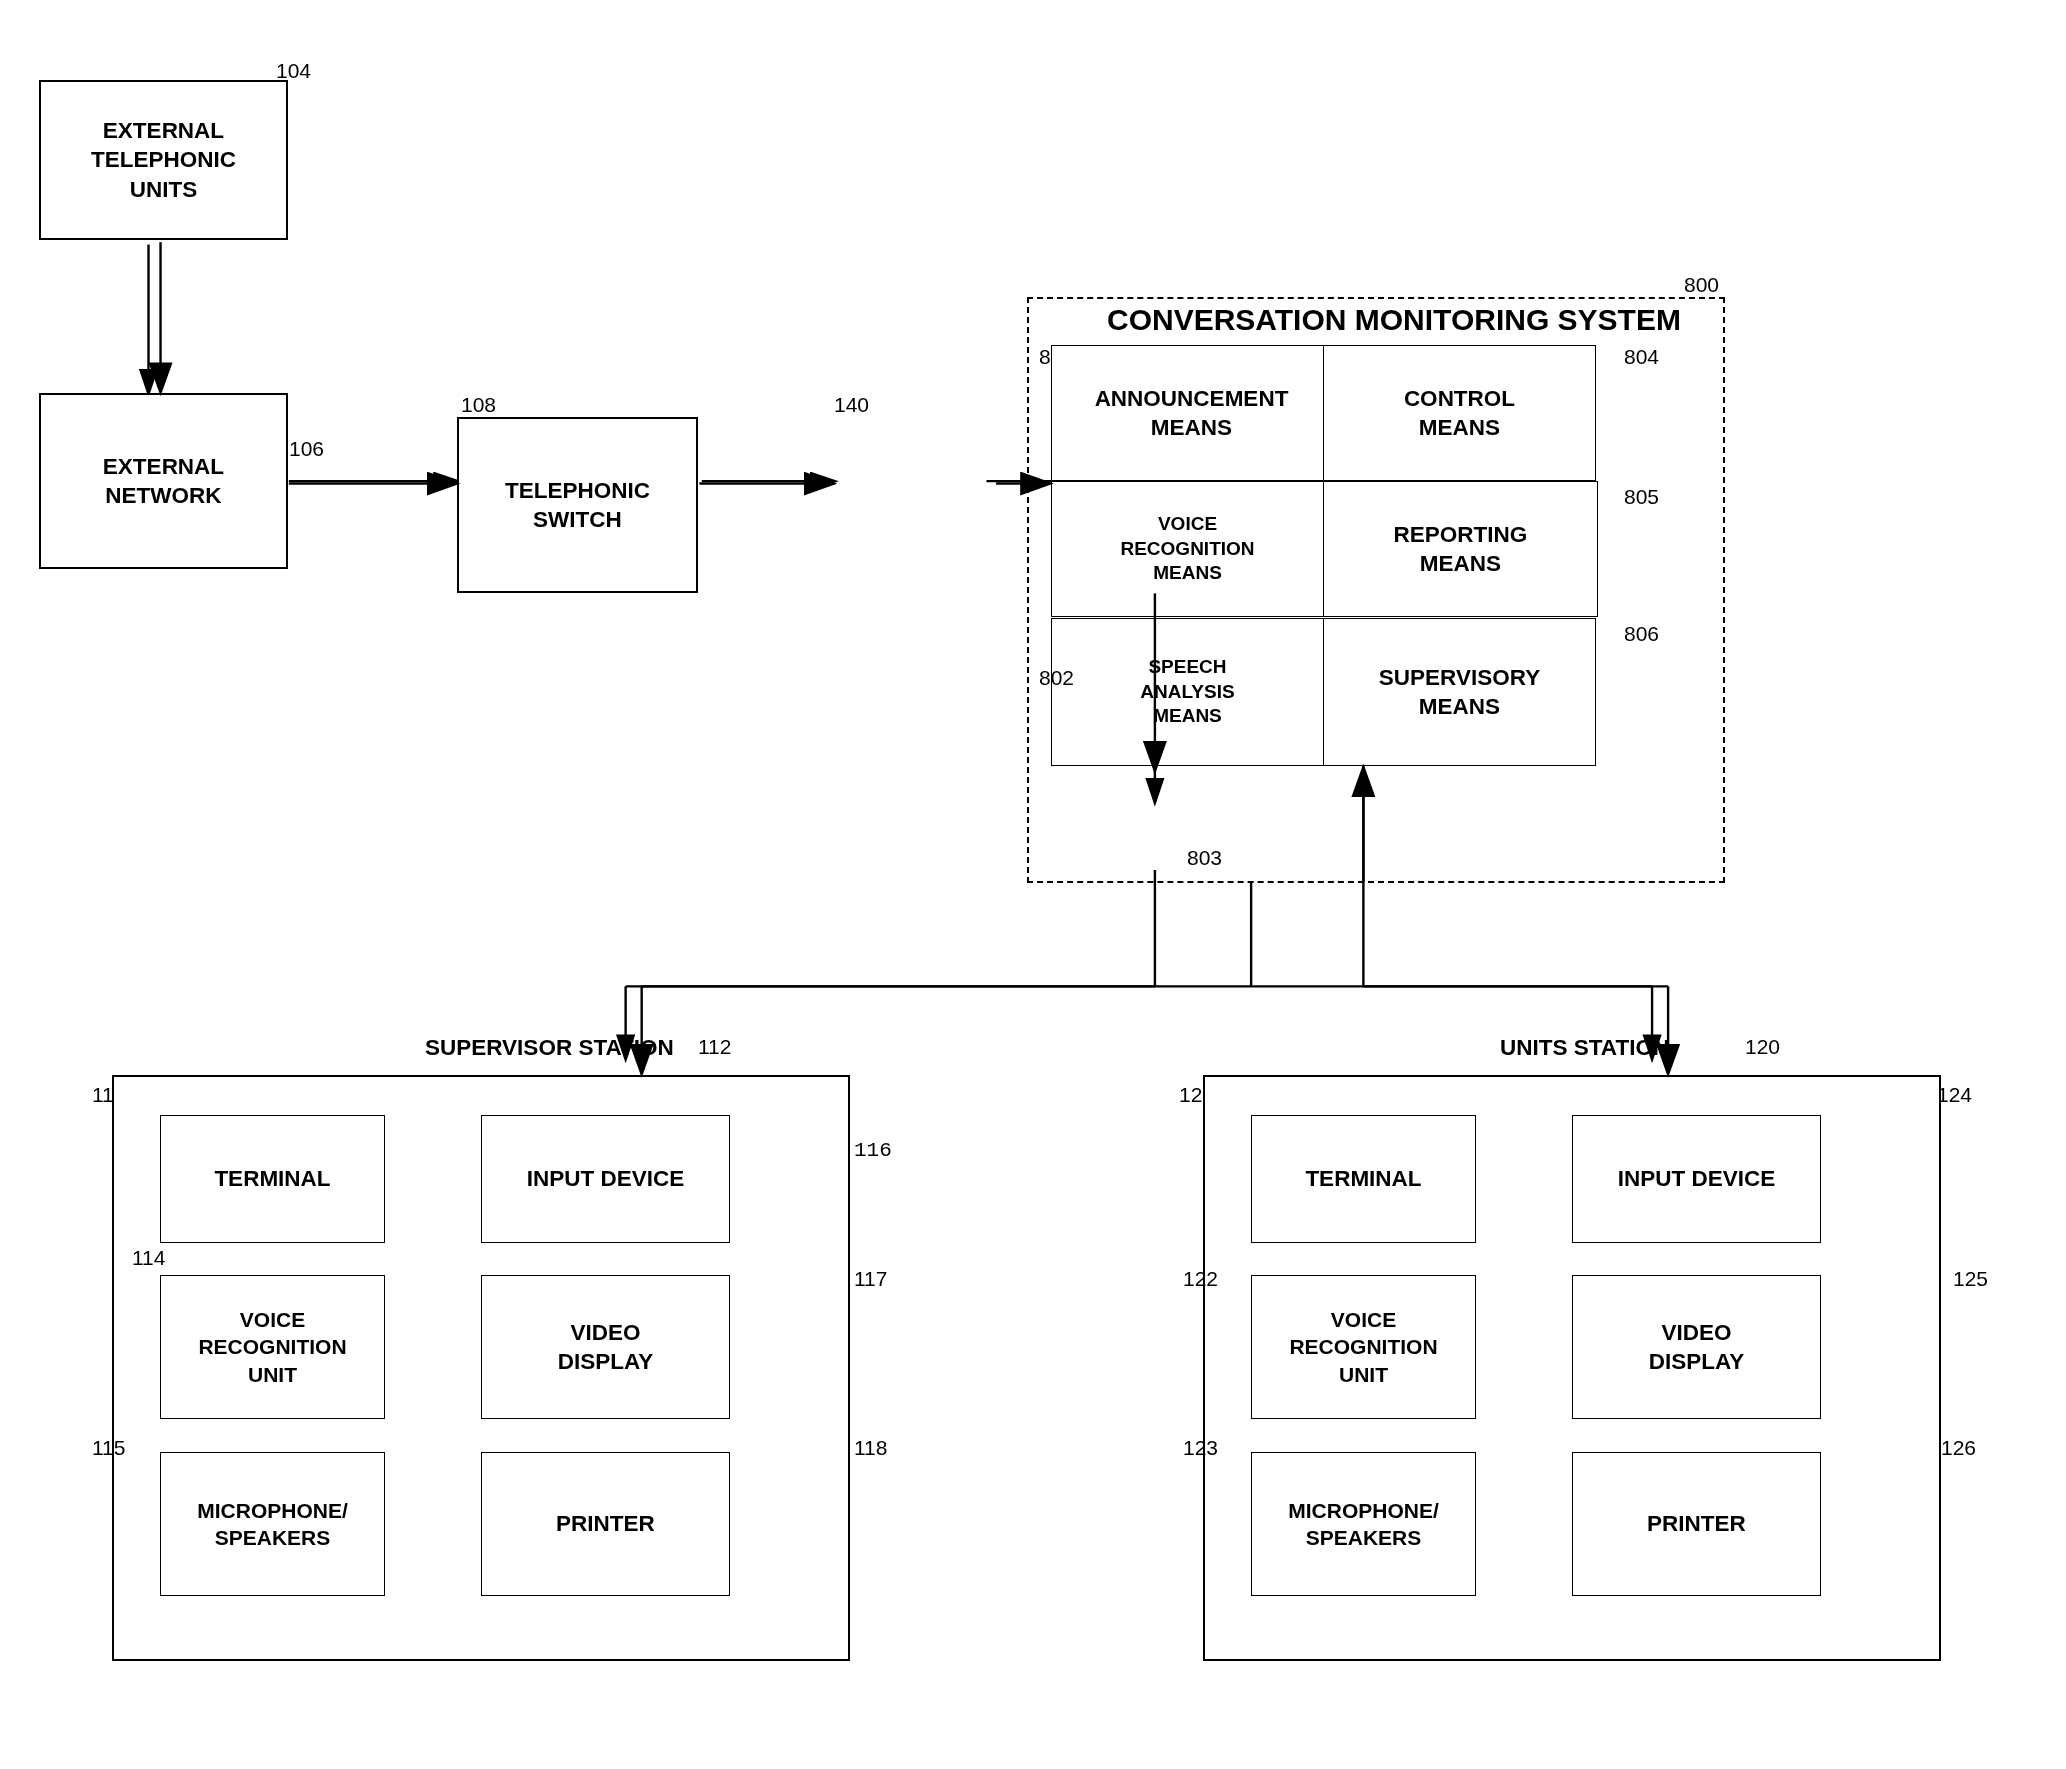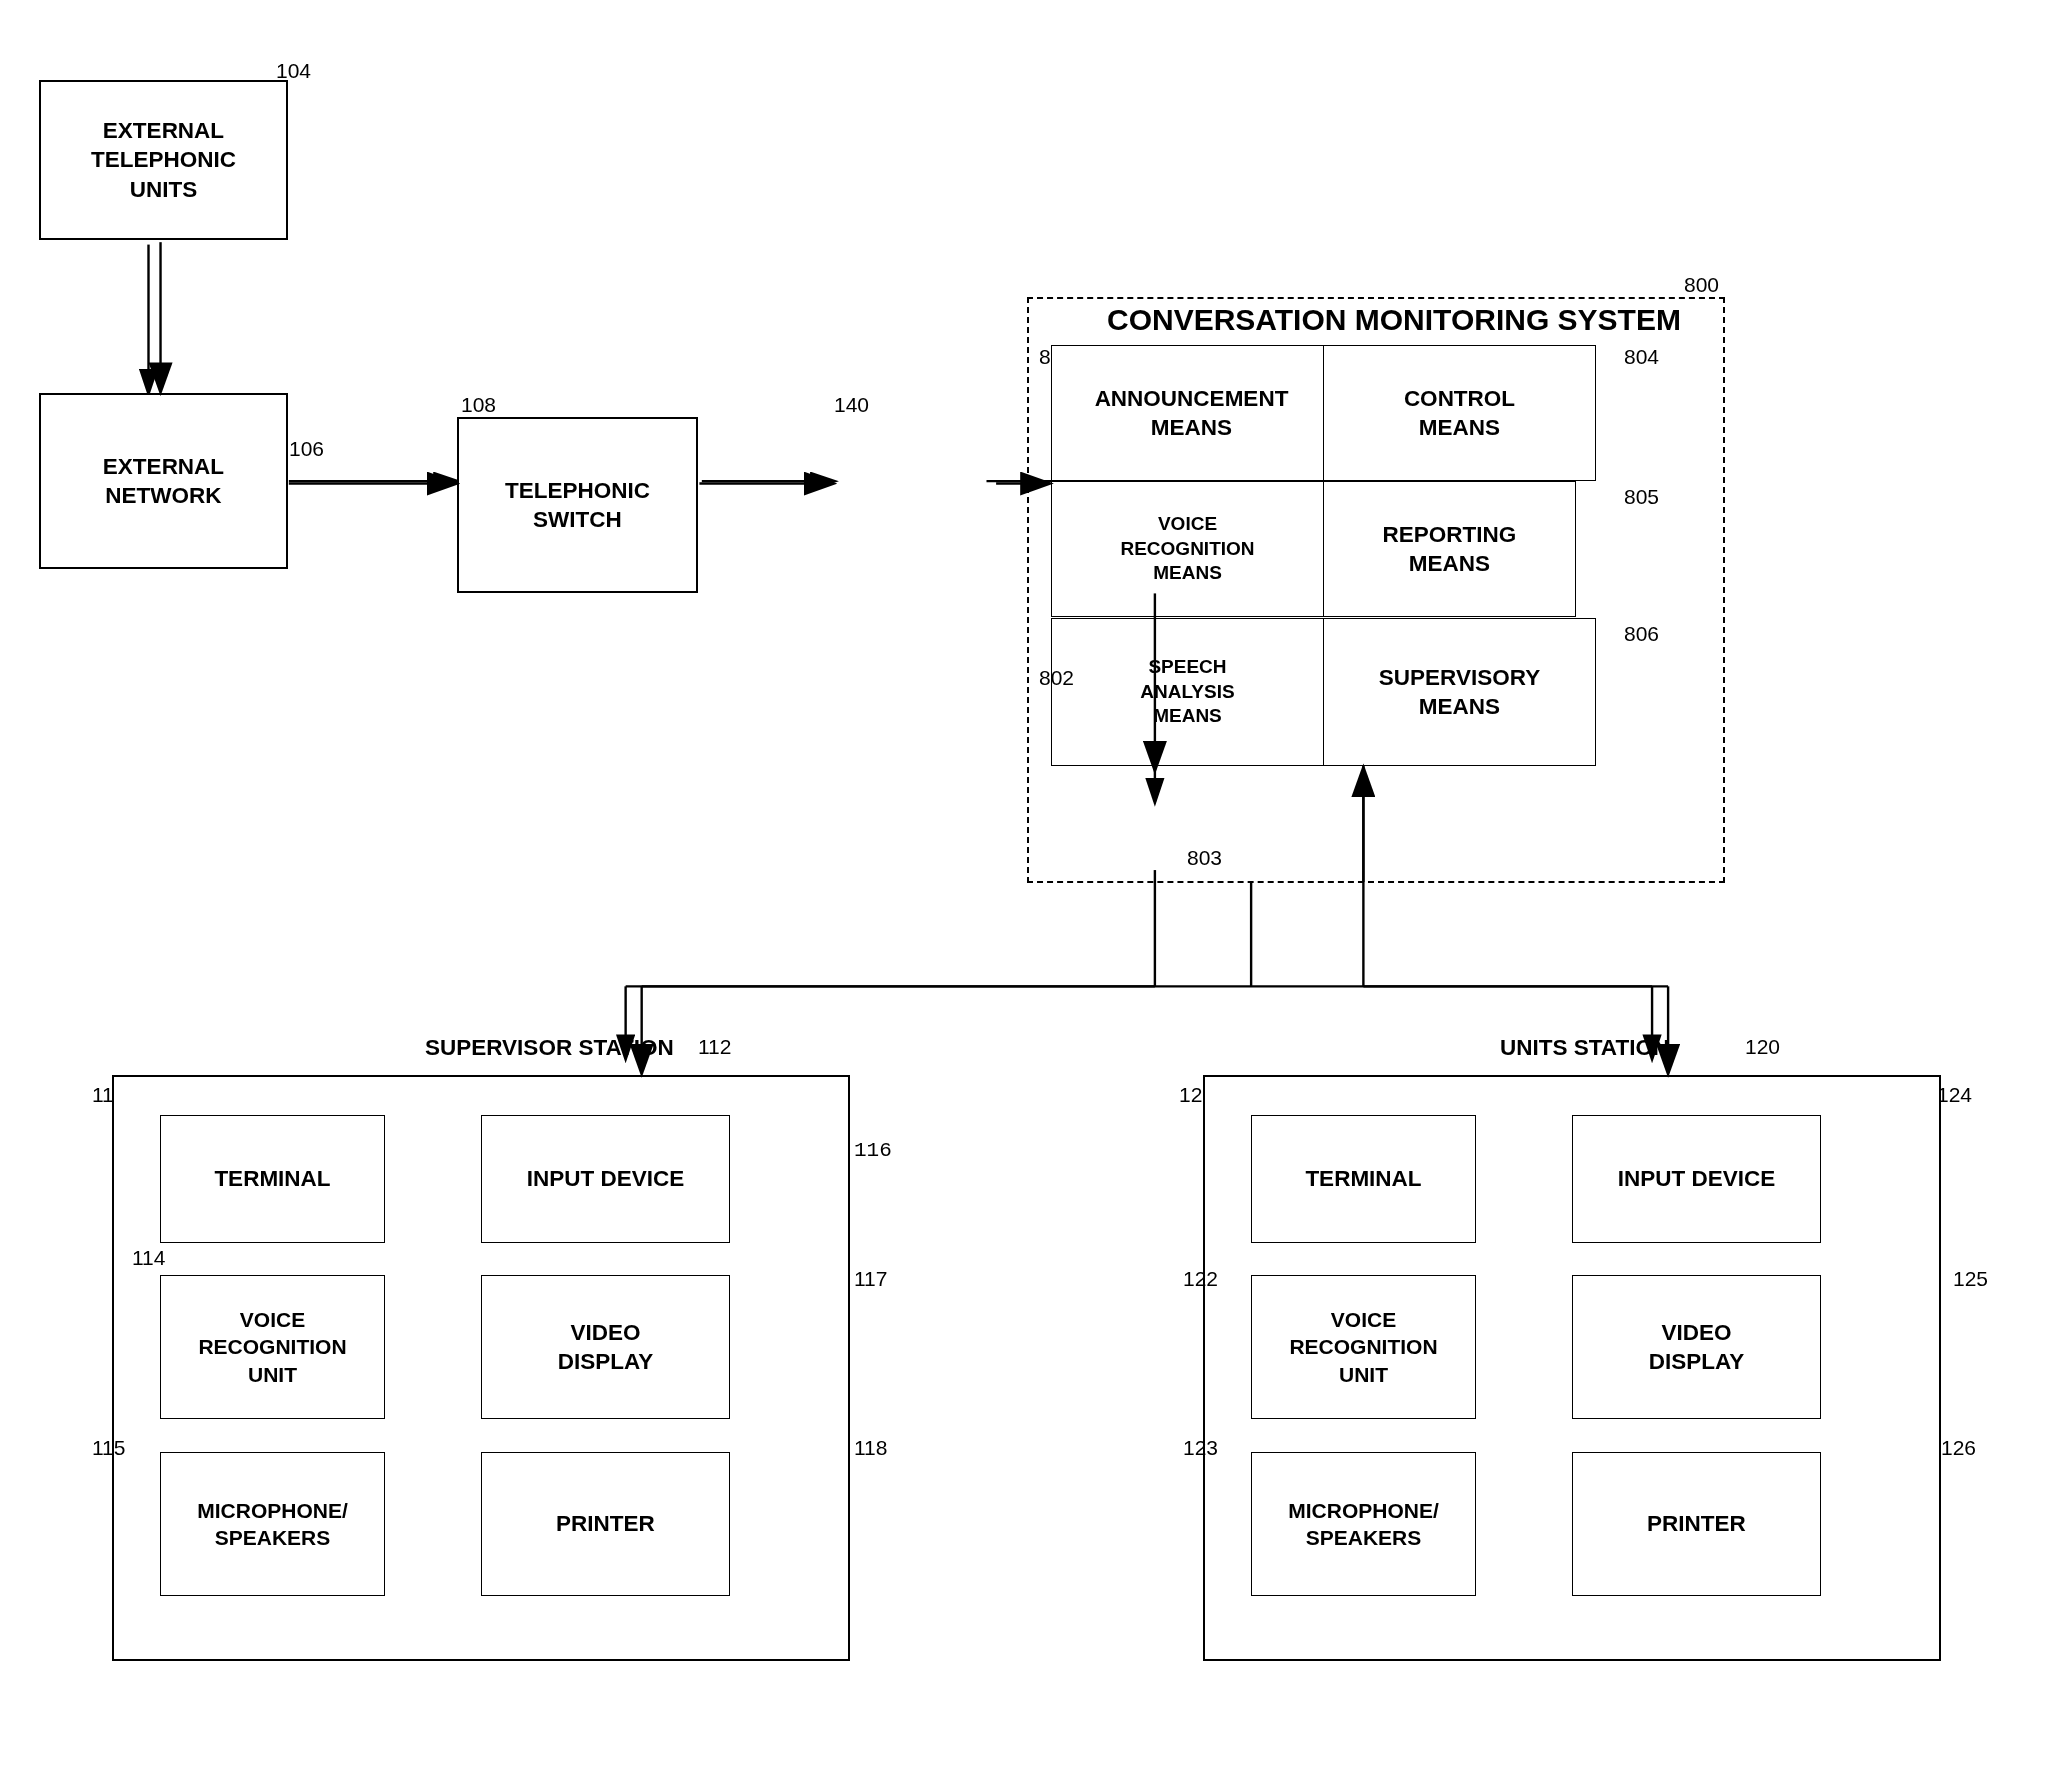--- a/index.html
+++ b/index.html
@@ -127,21 +127,21 @@
   <div class="box box-thin" style="left:1323px; top:345px; width:273px; height:136px;">
     <span>CONTROL<br>MEANS</span>
   </div>
 
   <div class="box box-thin" style="left:1051px; top:481px; width:273px; height:136px; font-size:19px;">
     <span>VOICE<br>RECOGNITION<br>MEANS</span>
   </div>
 
   <span class="label" style="left:1624px; top:485px;">805</span>
 
-  <div class="box box-thin" style="left:1323px; top:481px; width:253px; height:136px;">
+  <div class="box box-thin" style="left:1323px; top:481px; width:275px; height:136px;">
     <span>REPORTING<br>MEANS</span>
   </div>
 
   <div class="box box-thin" style="left:1051px; top:618px; width:273px; height:148px; font-size:19px;">
     <span>SPEECH<br>ANALYSIS<br>MEANS</span>
   </div>
 
   <span class="label" style="left:1624px; top:622px;">806</span>
 
   <div class="box box-thin" style="left:1323px; top:618px; width:273px; height:148px;">

